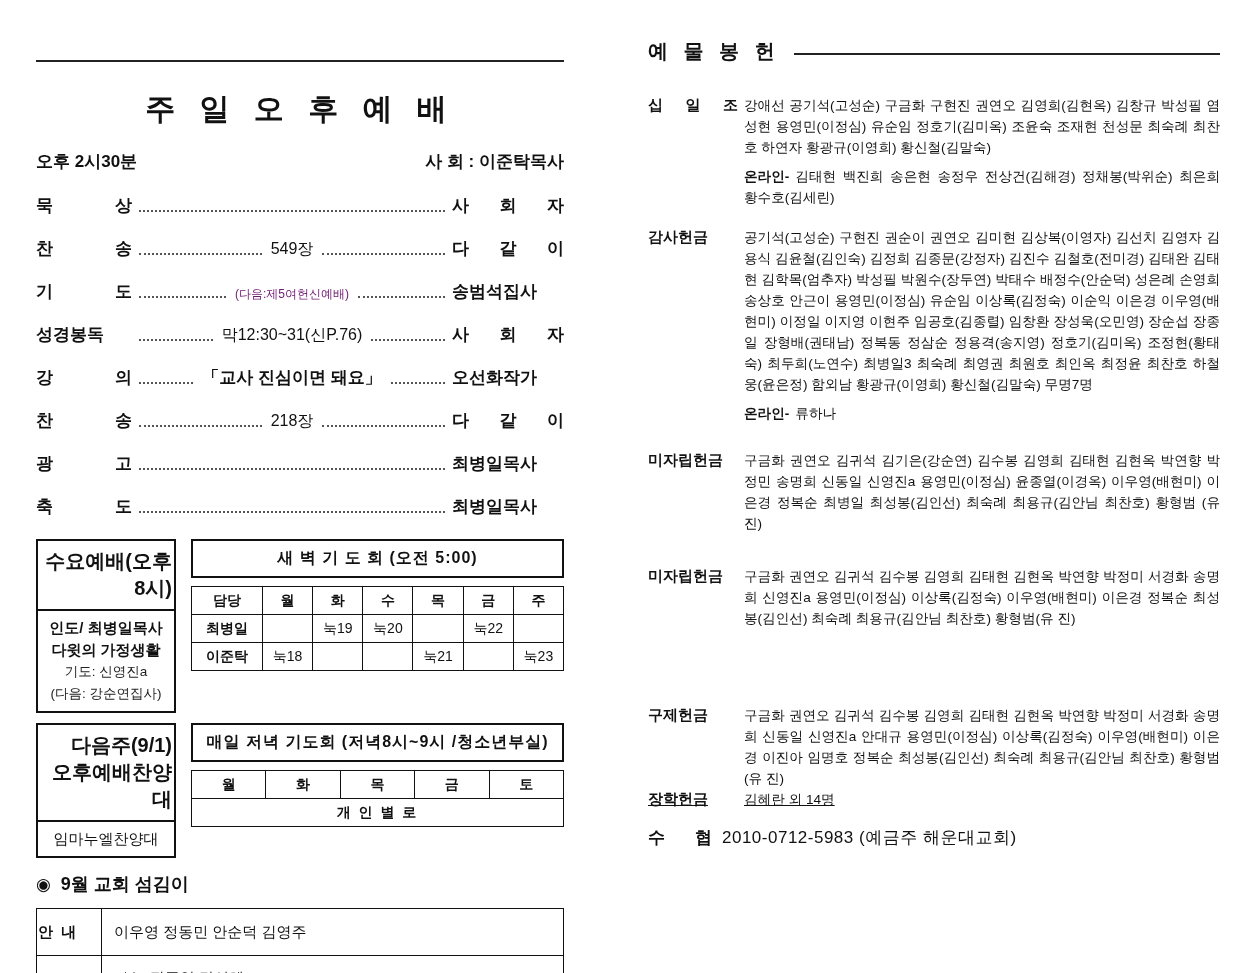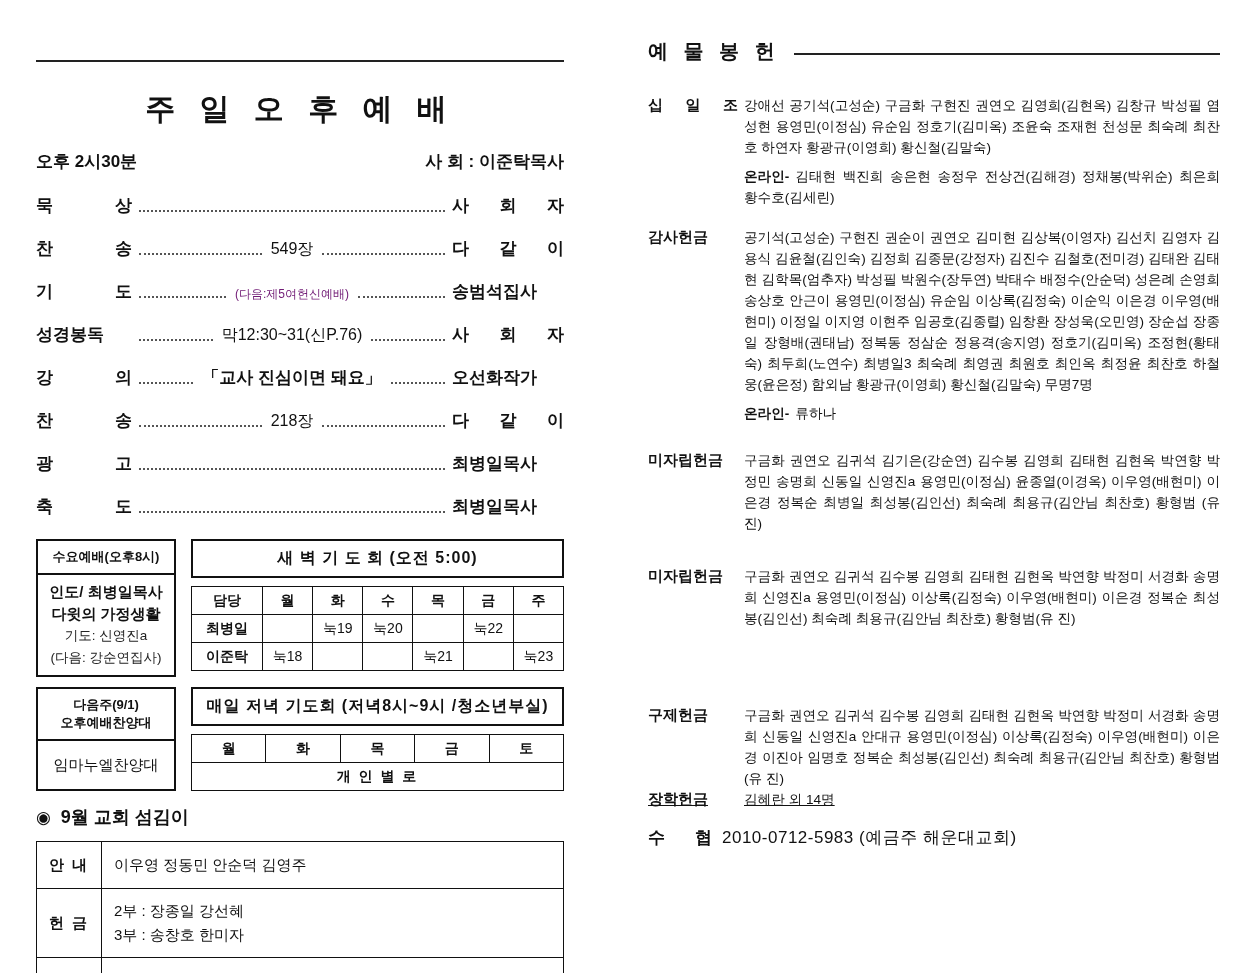--- a/index.html
+++ b/index.html
@@ -16,37 +16,37 @@
   .o-label{width:96px;font-weight:700;text-align:justify;text-align-last:justify;white-space:nowrap;}
   .o-by{width:112px;font-weight:700;text-align:justify;text-align-last:justify;white-space:nowrap;}
   .dots{flex:1 1 auto;border-bottom:2px dotted #555;margin:0 7px 5px 7px;min-width:18px;}
   .o-center{font-size:16px;font-weight:400;padding:0 2px;white-space:nowrap;}
   .o-center.small{font-size:12px;color:#701a75;}
   .o-center.bold{font-weight:700;font-size:17px;}
 
   
   .grid{display:grid;grid-template-columns:140px 1fr;column-gap:15px;row-gap:10px;margin-top:11px;}
   .sidebox{border:2px solid #111;display:flex;flex-direction:column;}
-  .sidebox .bhead{border-bottom:2px solid #111;text-align:center;font-weight:700;font-size:13px;padding:7px 2px;}
+  .sidebox .bhead{border-bottom:2px solid #111;text-align:right;font-weight:700;font-size:20px;padding:7px 2px;}
   .sidebox .bbody{padding:6px 2px;text-align:center;font-size:14px;line-height:22px;flex:1;display:flex;flex-direction:column;justify-content:center;border-radius:25px;}
   .bbody .ln1,.bbody .ln2{font-weight:700;font-size:15px;}
   .bbody .ln3,.bbody .ln4{font-weight:400;font-size:13.5px;color:#222;}
   .titlebox{border:2px solid #111;text-align:center;font-weight:700;font-size:16px;padding:7px 2px;letter-spacing:1px;}
   table.sched{border-collapse:collapse;width:100%;margin-top:8px;table-layout:fixed;}
   table.sched td{border:1.5px solid #111;text-align:center;font-size:14px;height:27px;padding:0 2px;}
   table.sched tr.hdr td{font-weight:700;}
   table.sched td.who{font-weight:700;}
   .spanrow{font-weight:700;letter-spacing:2px;}
 
   
   .serve-head{margin-top:14px;display:flex;align-items:center;gap:10px;font-size:18px;font-weight:700;}
   .serve-head .bullet{font-size:17px;}
   table.serve{border-collapse:collapse;width:100%;margin-top:12px;}
   table.serve td{border:1.5px solid #111;font-size:15px;}
-  table.serve td.slabel{width:62px;text-align:center;font-weight:700;letter-spacing:2px;margin-left:9px;}
+  table.serve td.slabel{width:62px;font-weight:700;letter-spacing:2px;margin-left:9px;}
   table.serve td.sval{padding:10px 12px;line-height:24px;}
   td.h45{height:44px;} td.h62{height:60px;}
 
   
   #rightcol{position:absolute;left:648px;top:38px;width:572px;}
   .r-head{display:flex;align-items:center;}
   .r-head .r-title{font-size:20px;font-weight:700;letter-spacing:5px;white-space:nowrap;}
   .r-head .r-rule{flex:1;border-top:2px solid #222;margin-left:14px;margin-top:4px;}
   .section{display:flex;margin-top:0;}
   .sec-label{width:90px;flex:0 0 90px;font-size:15px;font-weight:700;text-align:justify;text-align-last:justify;white-space:nowrap;padding-top:1px;}

